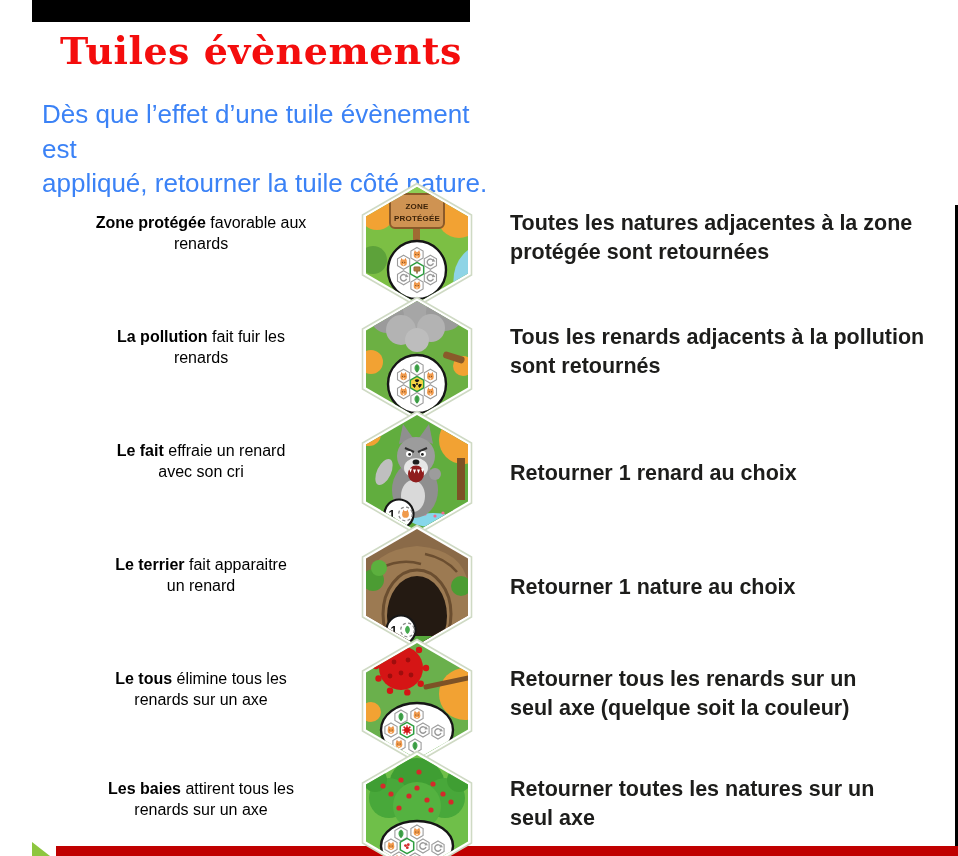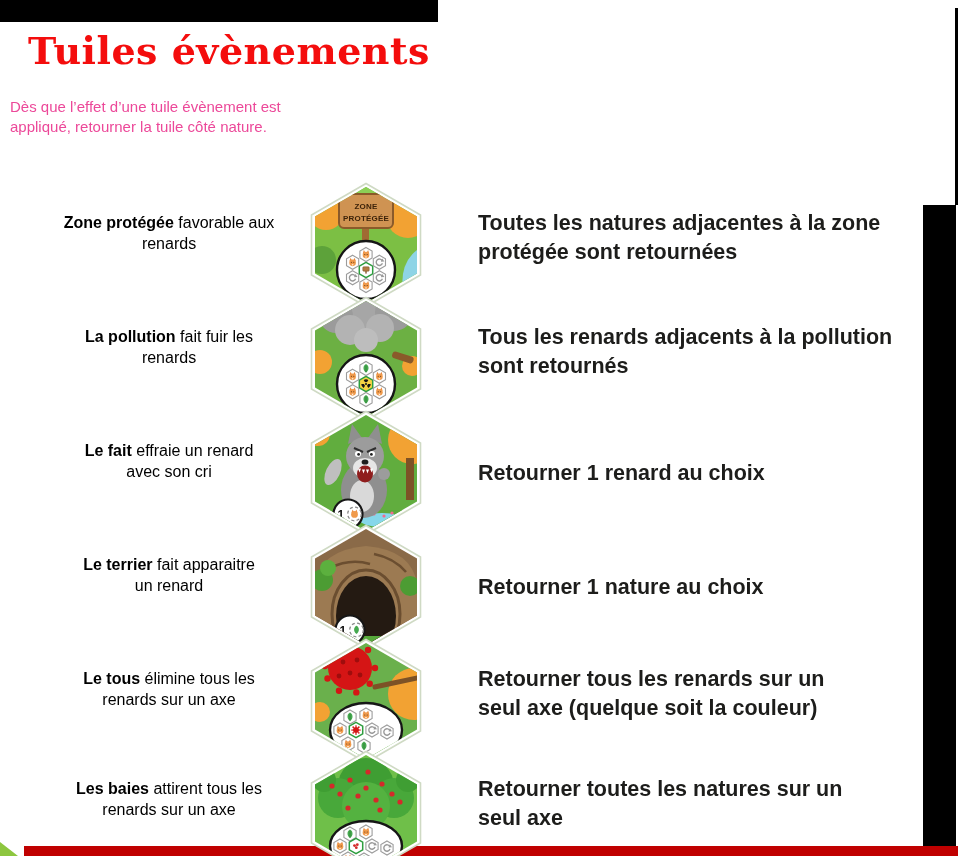--- a/index.html
+++ b/index.html
@@ -1,40 +1,40 @@
 <!DOCTYPE html>
 <html><head>
 <meta charset="utf-8">
 <style>
   html,body { margin:0; padding:0; }
   body {
     width:958px; height:856px; position:relative; overflow:hidden;
     background:#ffffff; font-family:"Liberation Sans", sans-serif;
   }
-  .abs { position:absolute; }
+  .abs { position:absolute;margin-left:32px; }
   .topbar { left:0; top:0; width:438px; height:22px; background:#000; }
   .title {
     left:0; top:28px; width:458px; text-align:center;
     font-family:"DejaVu Serif", serif; font-weight:700;
     font-size:38px; color:#f40d0d; letter-spacing:0.5px;
   }
   .intro {
-    left:10px; top:97px; width:462px; font-size:15px; line-height:1.33;
-    color:#ec4899; white-space:pre-line;
+    left:10px; top:97px; width:462px; font-size:26px; line-height:1.33;
+    color:#3b82f6; white-space:pre-line;
   }
   .ltext {
     left:0; width:338px; text-align:center; font-size:16px;
     line-height:1.33; color:#000000; white-space:pre-line;
   }
   .ltext b { font-weight:700; }
   .rtext {
     left:478px; width:452px; font-size:21.5px; line-height:1.33;
     color:#1d1d1b; white-space:pre-line;font-weight:bold;
   }
-  .tile { left:310px; width:115px; height:126px; }
+  .tile { left:329px; width:115px; height:126px; }
   svg.hex { display:block; width:112px; height:126px; }
   .rightline { left:955px; top:8px; width:3px; height:197px; background:#000; }
   .rightbar  { left:923px; top:205px; width:33px; height:642px; background:#000; }
   .bottombar { left:24px; top:846px; width:934px; height:10px; background:#c00000; }
   .corner {
     left:0; top:842px; width:18px; height:14px; background:#8dc63f;
     clip-path:polygon(0 0, 0 100%, 100% 100%);
   }
   .signtext {
     font-family:"Liberation Sans", sans-serif; font-weight:700; font-size:8px;

